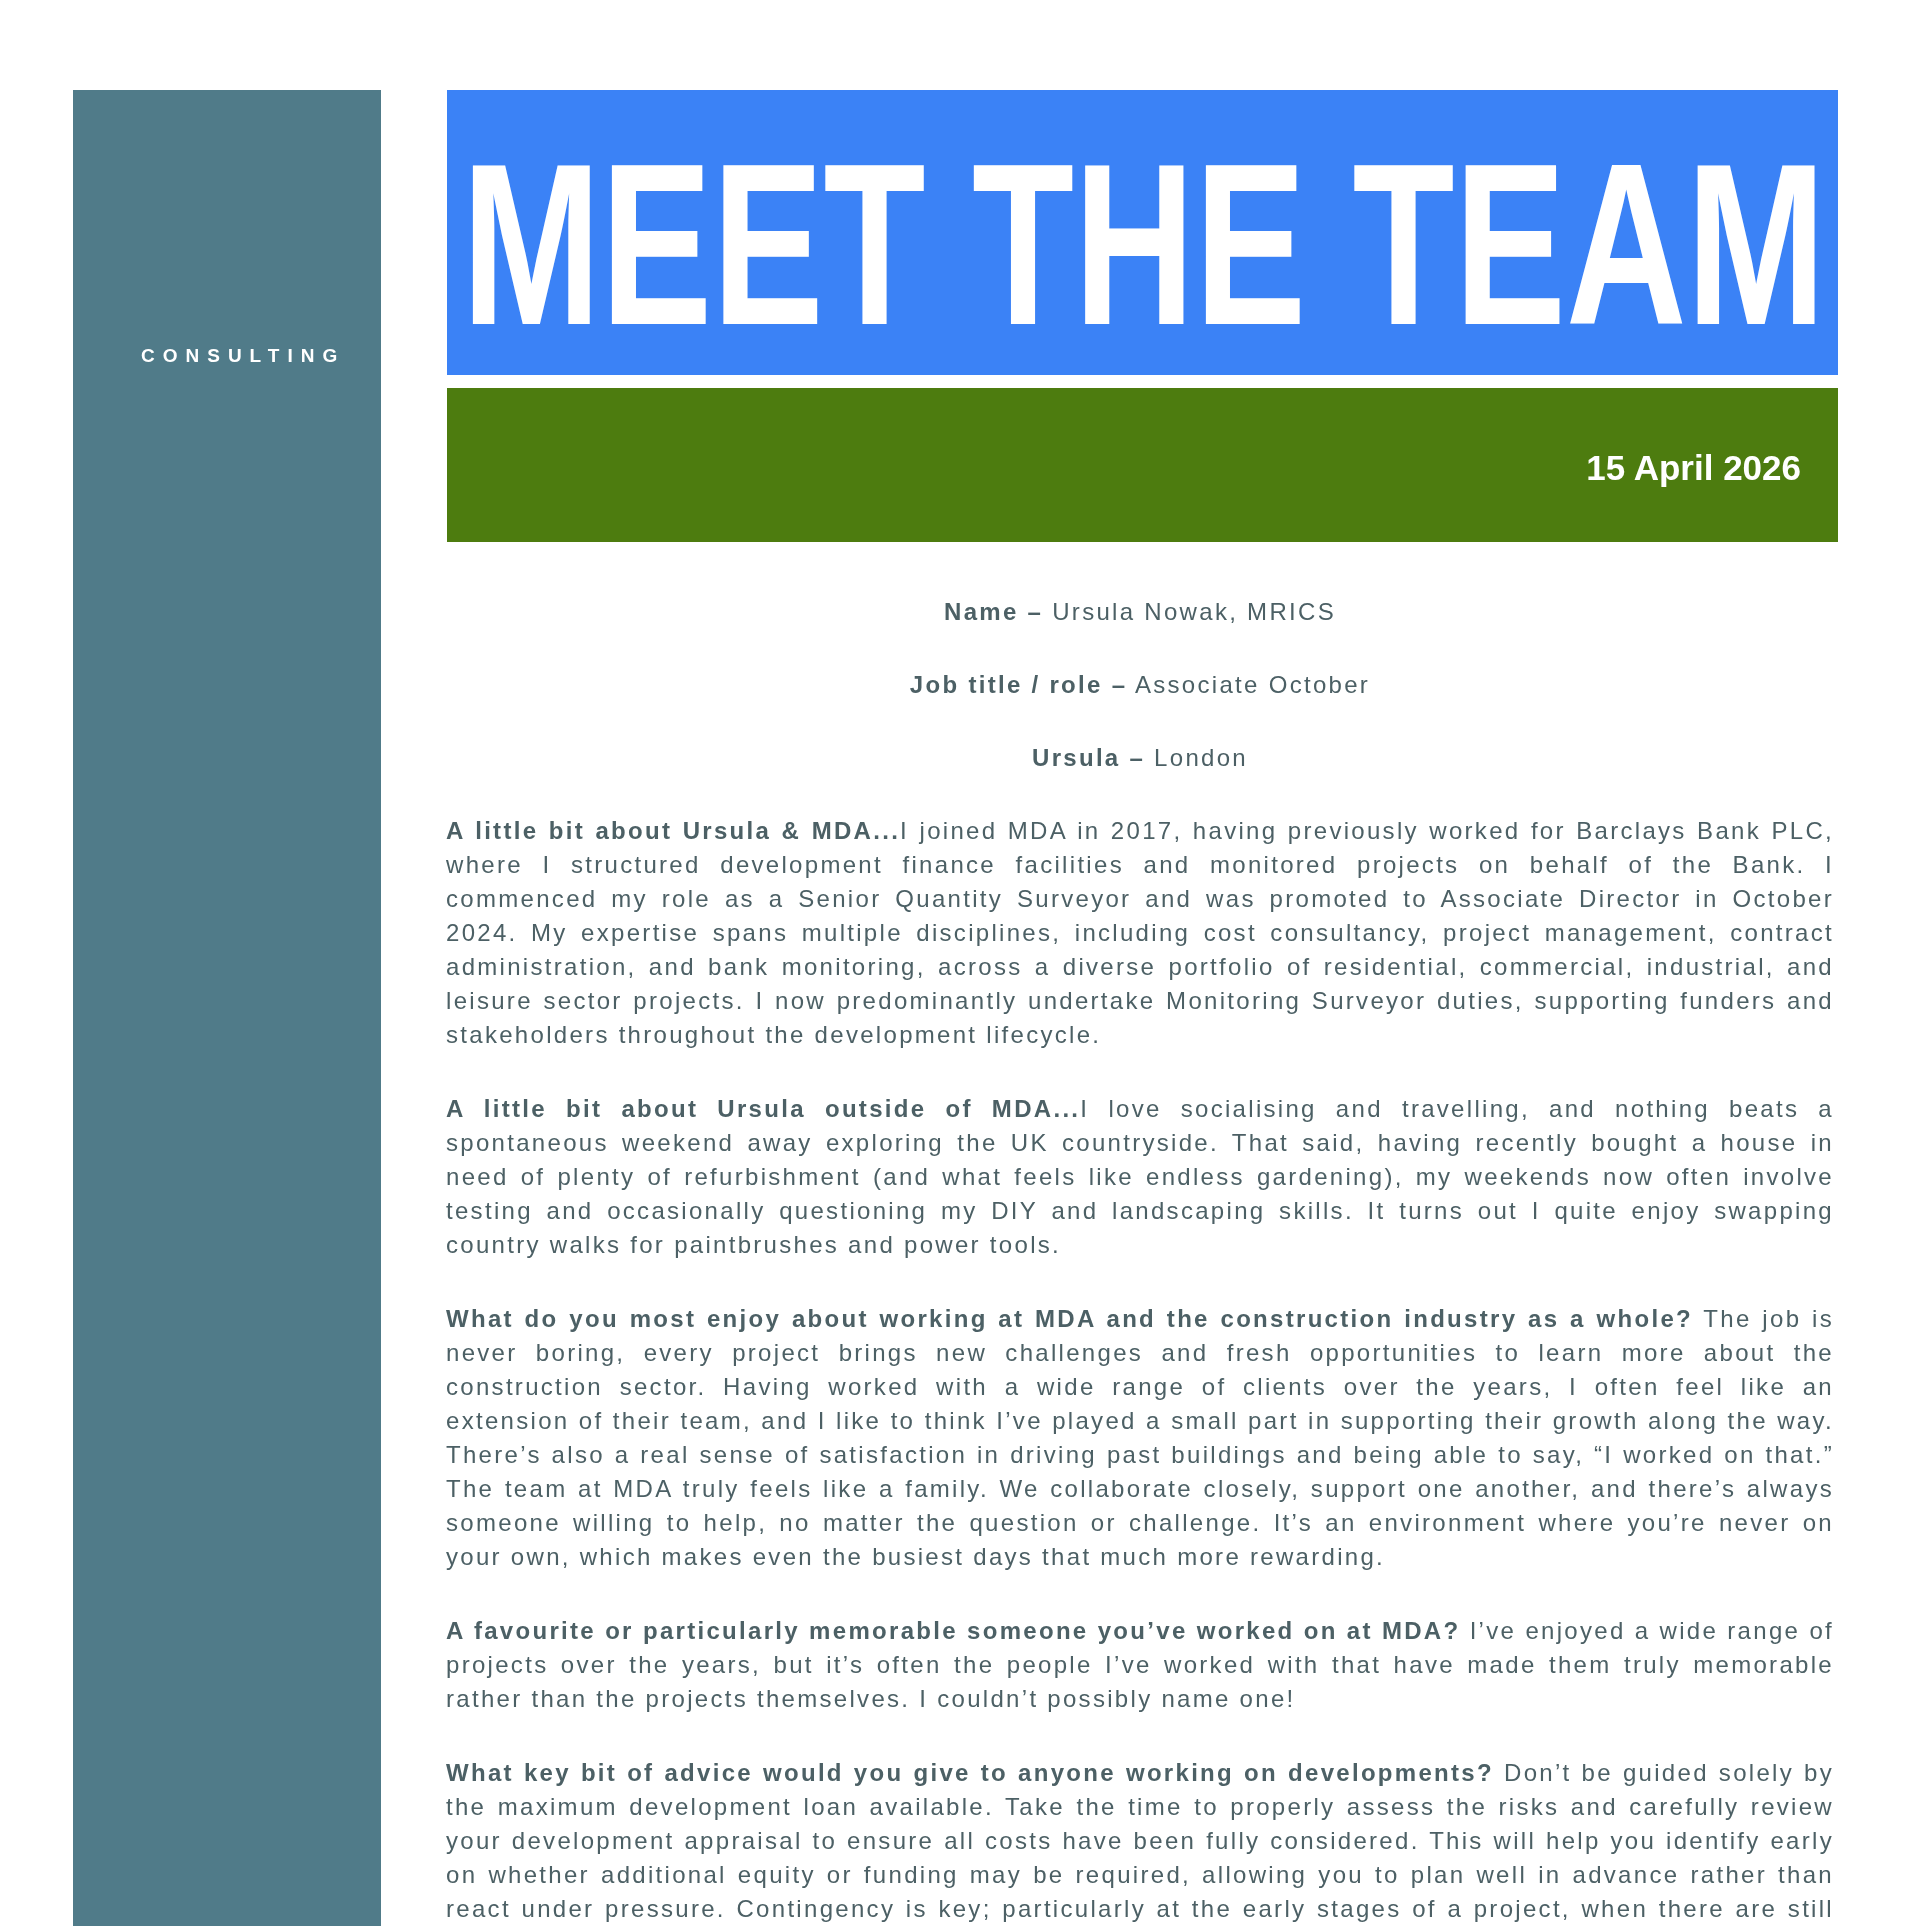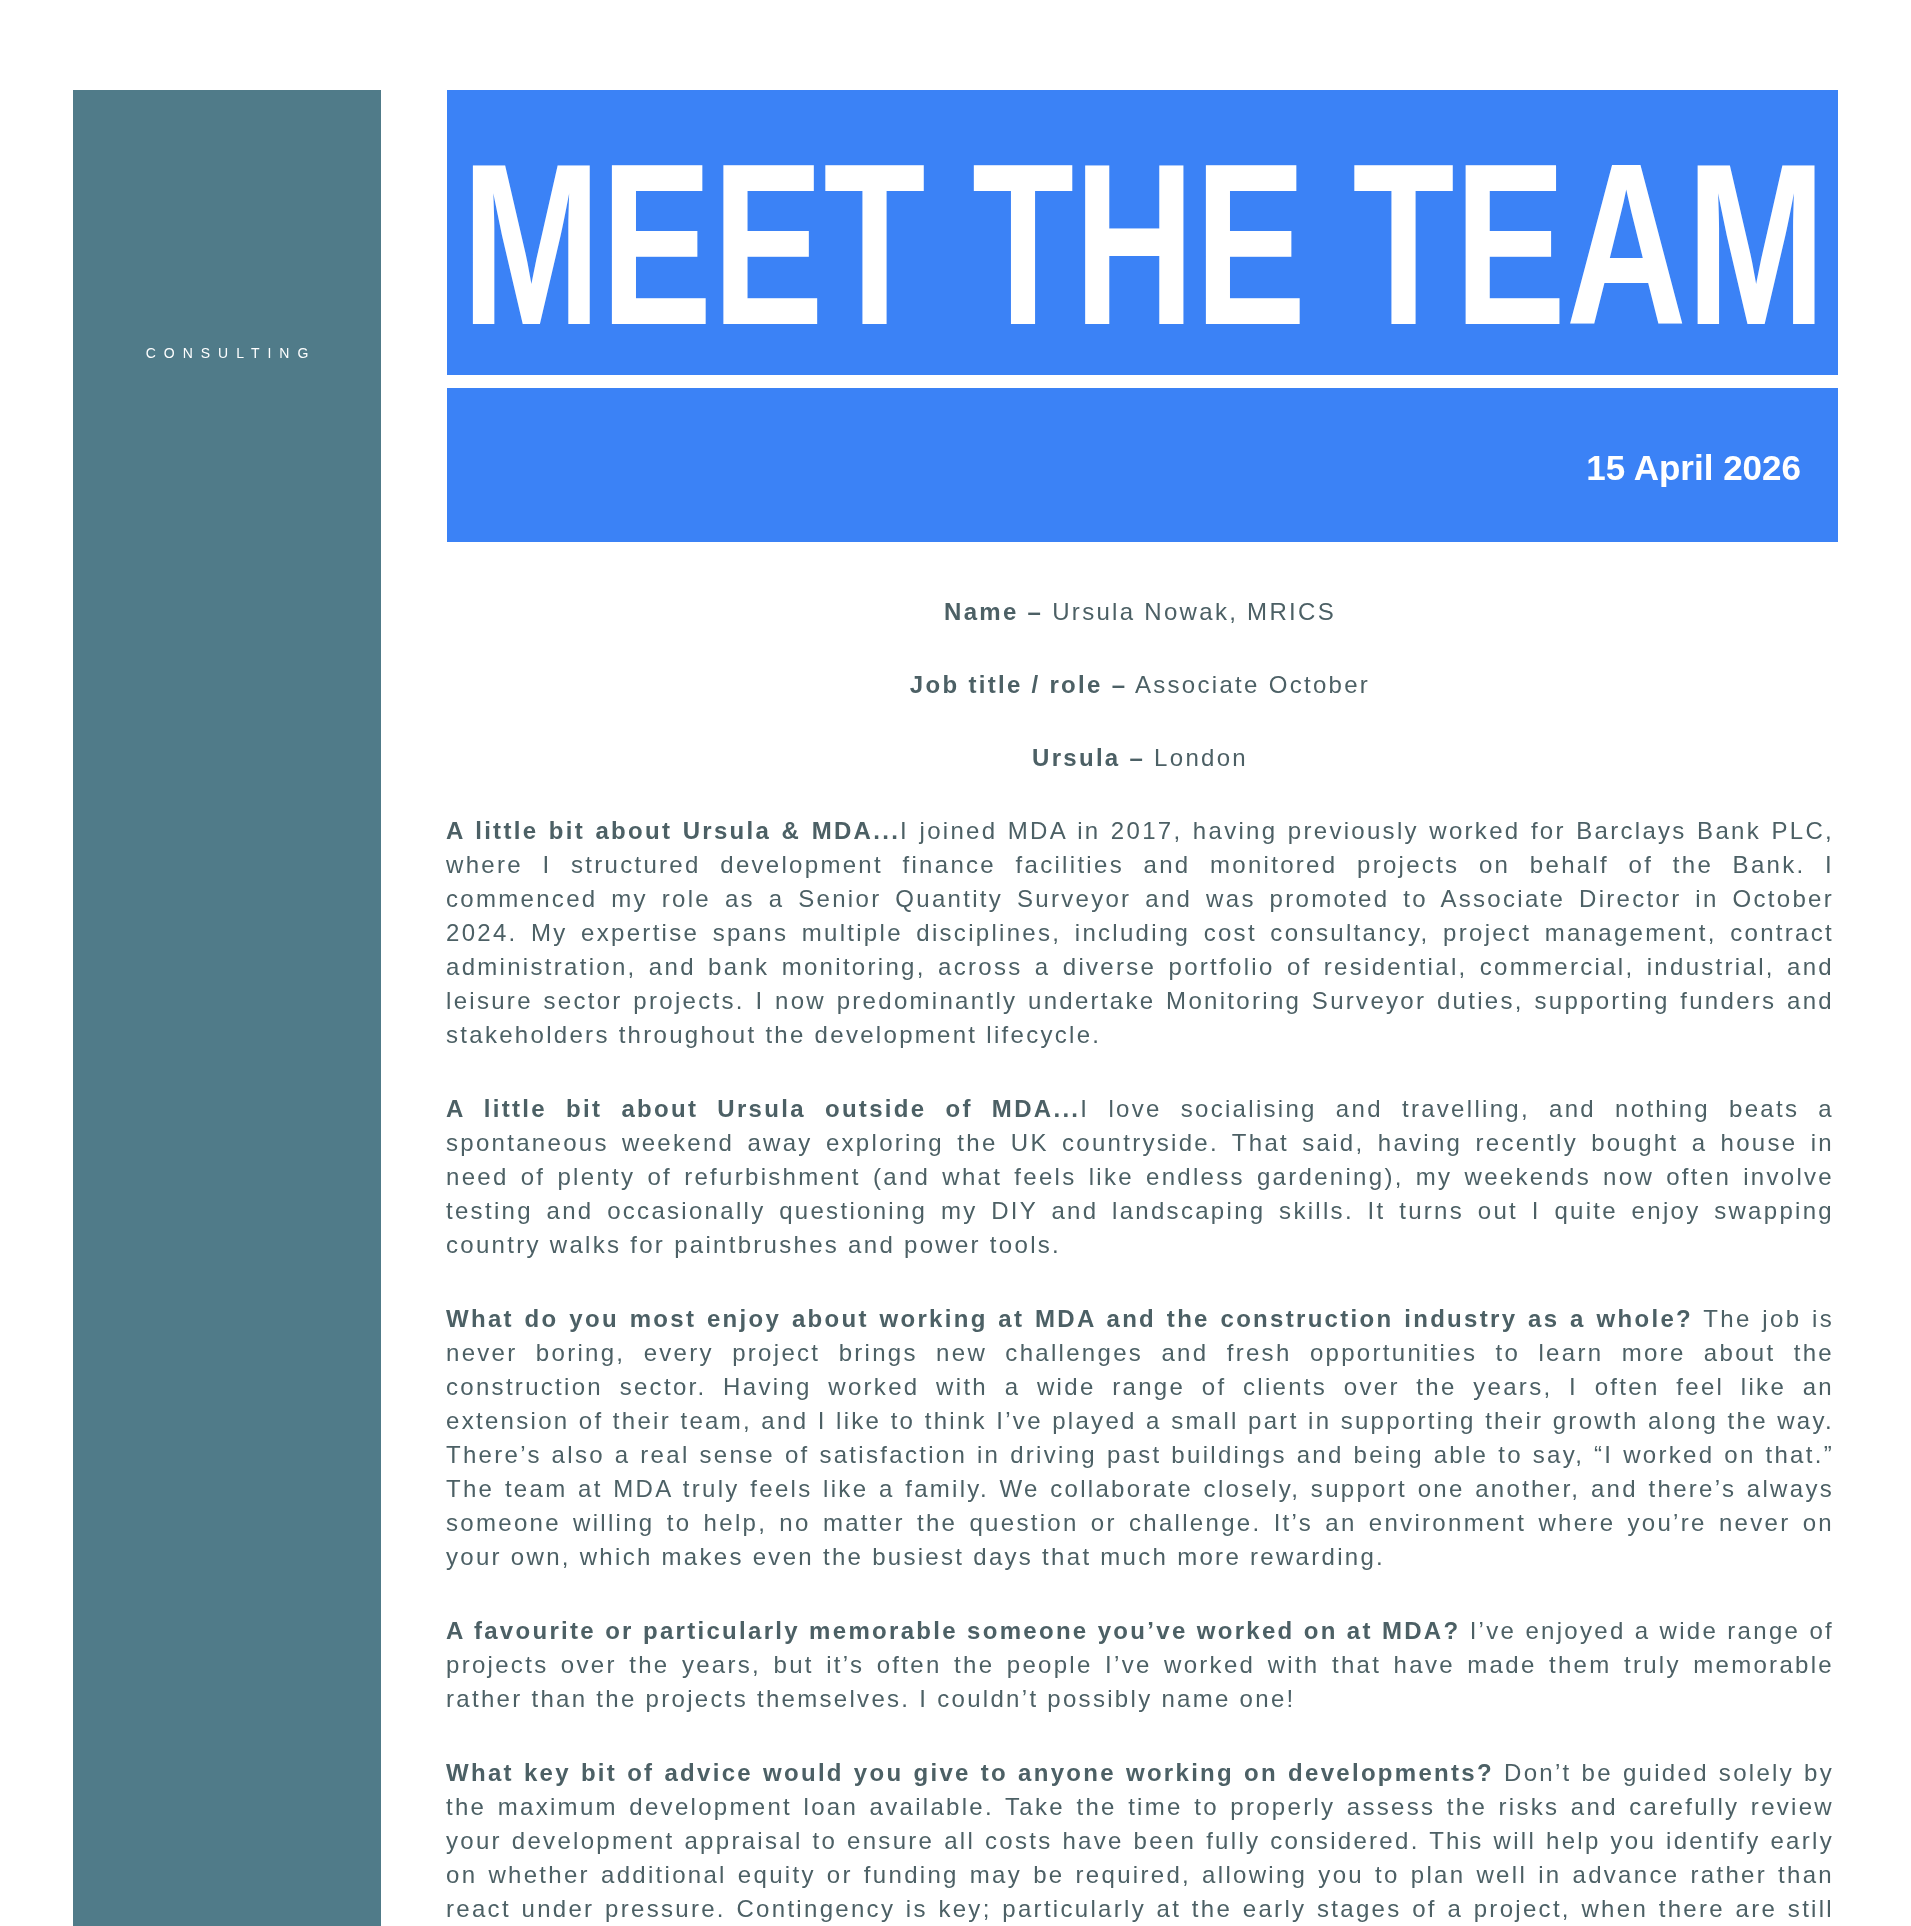--- a/index.html
+++ b/index.html
@@ -23,41 +23,41 @@
   }
   #logo-box svg{display:block;width:100%;height:100%;}
   #logo-mark{
     font-family:"DejaVu Sans",sans-serif;
     font-weight:bold;
     fill:#507B89;
   }
   #logo-consulting{
     left:60px;top:255px;width:188px;
     color:#ffffff;
-    font-size:14px;font-weight:normal;
+    font-size:19px;font-weight:bold;
     letter-spacing:8px;text-indent:8px;
     text-align:center;white-space:nowrap;
   }
 
   
   #banner-orange{
     left:447px;top:90px;width:1391px;height:285px;
     background:#3b82f6;
   }
   #banner-orange svg{display:block;width:100%;height:100%;}
   #page-title-text{
     font-family:"Liberation Sans",sans-serif;
     font-weight:bold;
     fill:#ffffff;
   }
 
   
   #banner-teal{
     left:447px;top:388px;width:1391px;height:154px;
-    background:#3b82f6;
+    background:#4d7c0f;
     display:flex;align-items:center;justify-content:flex-end;
     box-sizing:border-box;padding-right:37px;
   }
   #issue-date{
     color:#ffffff;font-size:35px;font-weight:bold;
     padding-top:5.4px;
   }
 
   
   #content{

